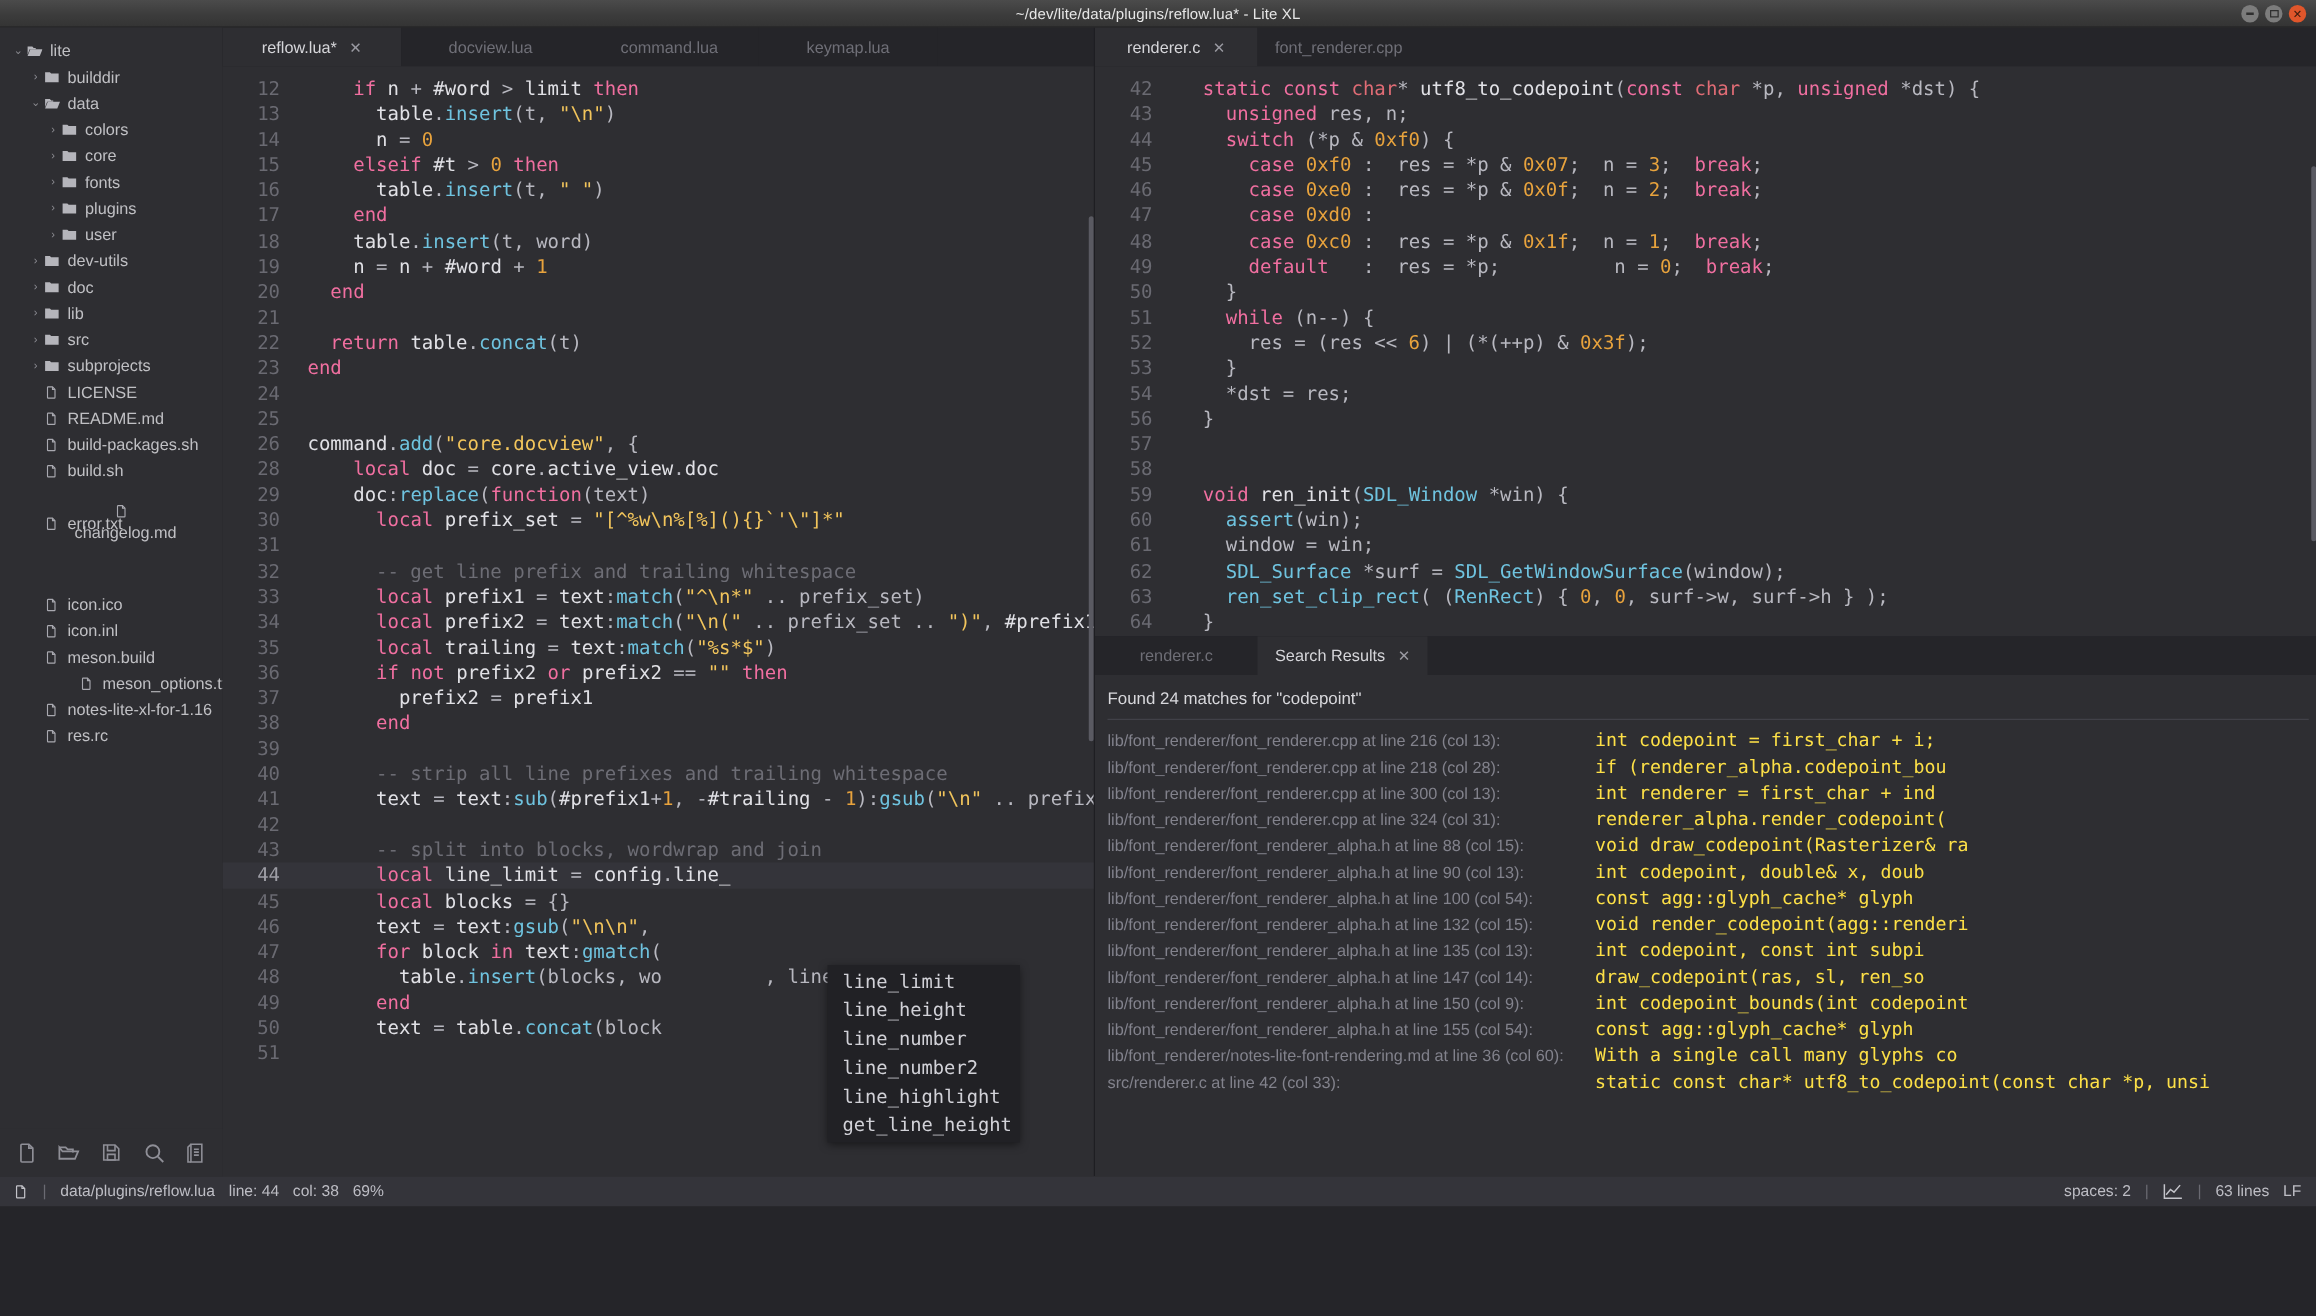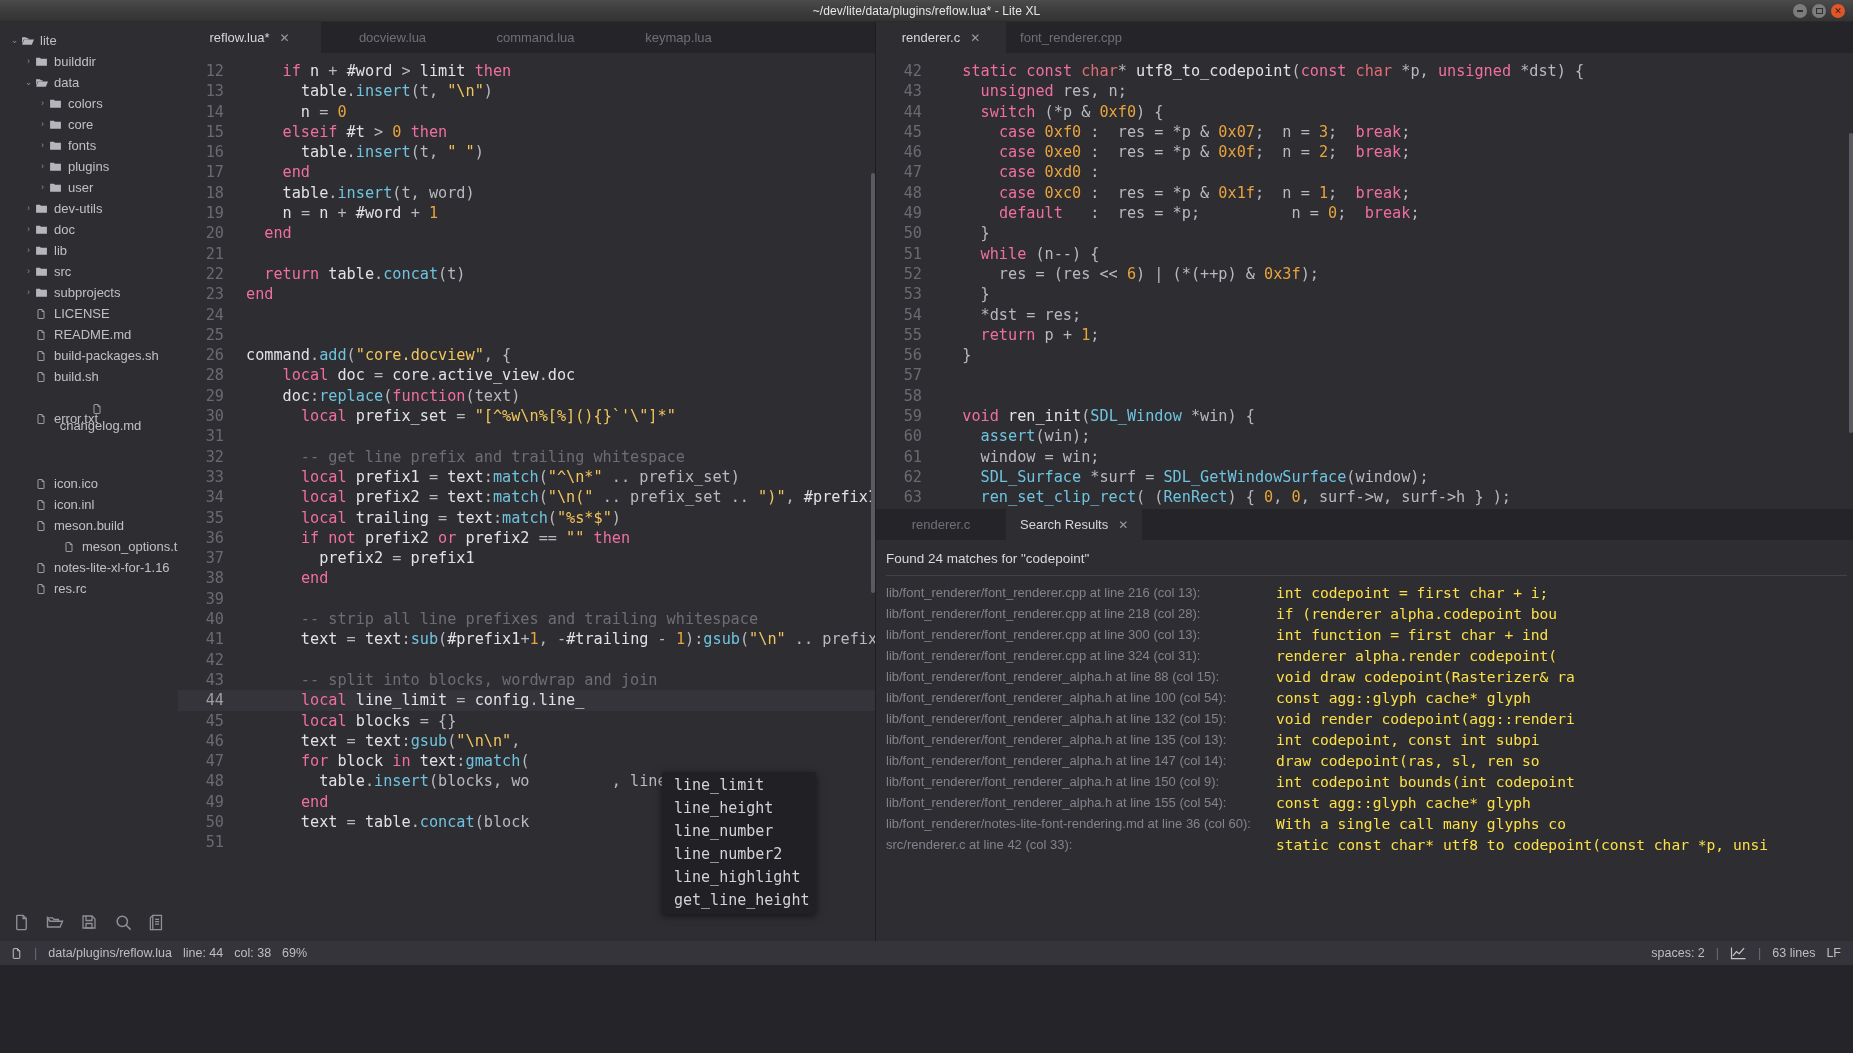--- a/index.html
+++ b/index.html
@@ -482,21 +482,20 @@
                 <div class="ln"><div class="gutter">45</div><div class="src"><span class="nm">      </span><span class="kw">case</span><span class="nm"> </span><span class="num">0xf0</span><span class="op"> :  res = *p &amp; </span><span class="num">0x07</span><span class="op">;  n = </span><span class="num">3</span><span class="op">;  </span><span class="kw">break</span><span class="op">;</span></div></div>
                 <div class="ln"><div class="gutter">46</div><div class="src"><span class="nm">      </span><span class="kw">case</span><span class="nm"> </span><span class="num">0xe0</span><span class="op"> :  res = *p &amp; </span><span class="num">0x0f</span><span class="op">;  n = </span><span class="num">2</span><span class="op">;  </span><span class="kw">break</span><span class="op">;</span></div></div>
                 <div class="ln"><div class="gutter">47</div><div class="src"><span class="nm">      </span><span class="kw">case</span><span class="nm"> </span><span class="num">0xd0</span><span class="op"> :</span></div></div>
                 <div class="ln"><div class="gutter">48</div><div class="src"><span class="nm">      </span><span class="kw">case</span><span class="nm"> </span><span class="num">0xc0</span><span class="op"> :  res = *p &amp; </span><span class="num">0x1f</span><span class="op">;  n = </span><span class="num">1</span><span class="op">;  </span><span class="kw">break</span><span class="op">;</span></div></div>
                 <div class="ln"><div class="gutter">49</div><div class="src"><span class="nm">      </span><span class="kw">default</span><span class="op">   :  res = *p;          n = </span><span class="num">0</span><span class="op">;  </span><span class="kw">break</span><span class="op">;</span></div></div>
                 <div class="ln"><div class="gutter">50</div><div class="src"><span class="op">    }</span></div></div>
                 <div class="ln"><div class="gutter">51</div><div class="src"><span class="nm">    </span><span class="kw">while</span><span class="op"> (n--) {</span></div></div>
                 <div class="ln"><div class="gutter">52</div><div class="src"><span class="op">      res = (res &lt;&lt; </span><span class="num">6</span><span class="op">) | (*(++p) &amp; </span><span class="num">0x3f</span><span class="op">);</span></div></div>
                 <div class="ln"><div class="gutter">53</div><div class="src"><span class="op">    }</span></div></div>
                 <div class="ln"><div class="gutter">54</div><div class="src"><span class="op">    *dst = res;</span></div></div>
-                <div class="ln"><div class="gutter">55</div><div class="src"><span class="nm">    </span><span class="kw">return</span><span class="op"> p + </span><span class="num">1</span><span class="op">;</span></div></div>
                 <div class="ln"><div class="gutter">56</div><div class="src"><span class="op">  }</span></div></div>
                 <div class="ln"><div class="gutter">57</div><div class="src"></div></div>
                 <div class="ln"><div class="gutter">58</div><div class="src"></div></div>
                 <div class="ln"><div class="gutter">59</div><div class="src"><span class="nm">  </span><span class="kw">void</span><span class="nm"> </span><span class="nm">ren_init</span><span class="op">(</span><span class="lit">SDL_Window</span><span class="op"> *win) {</span></div></div>
                 <div class="ln"><div class="gutter">60</div><div class="src"><span class="nm">    </span><span class="fn">assert</span><span class="op">(win);</span></div></div>
                 <div class="ln"><div class="gutter">61</div><div class="src"><span class="op">    window = win;</span></div></div>
                 <div class="ln"><div class="gutter">62</div><div class="src"><span class="nm">    </span><span class="lit">SDL_Surface</span><span class="op"> *surf = </span><span class="fn">SDL_GetWindowSurface</span><span class="op">(window);</span></div></div>
                 <div class="ln"><div class="gutter">63</div><div class="src"><span class="nm">    </span><span class="fn">ren_set_clip_rect</span><span class="op">( (</span><span class="lit">RenRect</span><span class="op">) { </span><span class="num">0</span><span class="op">, </span><span class="num">0</span><span class="op">, surf-&gt;w, surf-&gt;h } );</span></div></div>
                 <div class="ln"><div class="gutter">64</div><div class="src"><span class="op">  }</span></div></div>
               </div>
@@ -521,29 +520,33 @@
                 <div class="srrow">
                   <span class="srfile">lib/font_renderer/font_renderer.cpp at line 216 (col 13):</span>
                   <span class="srtext">int codepoint = first_char + i;</span>
                 </div>
                 <div class="srrow">
                   <span class="srfile">lib/font_renderer/font_renderer.cpp at line 218 (col 28):</span>
                   <span class="srtext">if (renderer_alpha.codepoint_bou</span>
                 </div>
                 <div class="srrow">
                   <span class="srfile">lib/font_renderer/font_renderer.cpp at line 300 (col 13):</span>
-                  <span class="srtext">int function = first_char + ind</span>
+                  <span class="srtext">int renderer = first_char + ind</span>
                 </div>
                 <div class="srrow">
                   <span class="srfile">lib/font_renderer/font_renderer.cpp at line 324 (col 31):</span>
                   <span class="srtext">renderer_alpha.render_codepoint(</span>
                 </div>
                 <div class="srrow">
                   <span class="srfile">lib/font_renderer/font_renderer_alpha.h at line 88 (col 15):</span>
                   <span class="srtext">void draw_codepoint(Rasterizer&amp; ra</span>
+                </div>
+                <div class="srrow">
+                  <span class="srfile">lib/font_renderer/font_renderer_alpha.h at line 90 (col 13):</span>
+                  <span class="srtext">int codepoint, double&amp; x, doub</span>
                 </div>
                 <div class="srrow">
                   <span class="srfile">lib/font_renderer/font_renderer_alpha.h at line 100 (col 54):</span>
                   <span class="srtext">const agg::glyph_cache* glyph</span>
                 </div>
                 <div class="srrow">
                   <span class="srfile">lib/font_renderer/font_renderer_alpha.h at line 132 (col 15):</span>
                   <span class="srtext">void render_codepoint(agg::renderi</span>
                 </div>
                 <div class="srrow">

